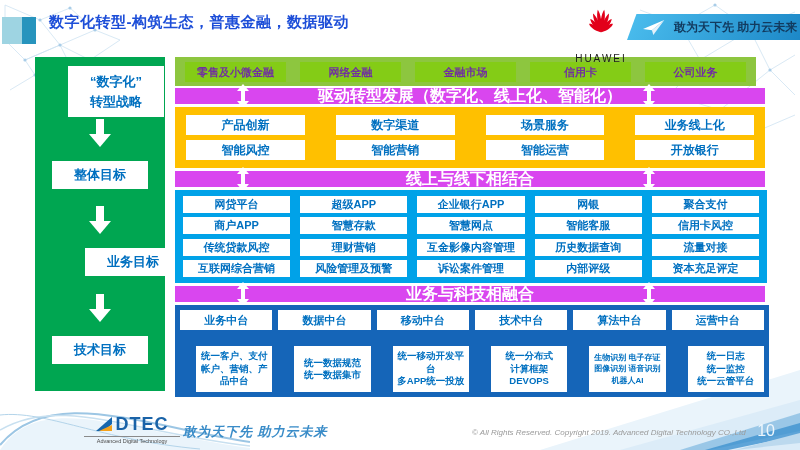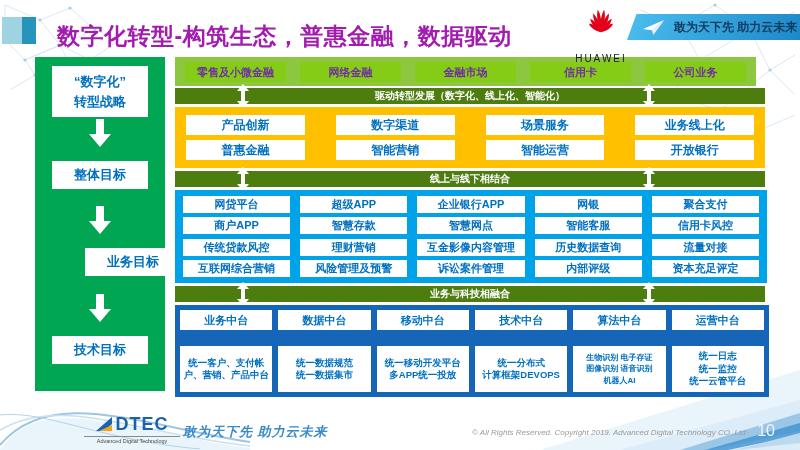--- a/index.html
+++ b/index.html
@@ -3,43 +3,43 @@
 <meta charset="utf-8">
 <style>
   html,body{margin:0;padding:0;}
   .slide{position:relative;width:800px;height:450px;background:#ffffff;overflow:hidden;
          font-family:"Liberation Sans","DejaVu Sans",sans-serif;}
   .decor{position:absolute;z-index:0;pointer-events:none;}
   
   .accent{position:absolute;left:2px;top:17px;width:38px;height:27px;z-index:2;}
   .accent .a1{position:absolute;left:0;top:0;width:26px;height:27px;background:#9ed4e2;}
   .accent .a2{position:absolute;left:20px;top:0;width:14px;height:27px;background:#2794bd;}
-  .page-title{position:absolute;left:47px;top:11px;margin:10px;font-size:23px;font-weight:700;color:#a21caf;z-index:2;letter-spacing:0.5px;}
+  .page-title{position:absolute;left:47px;top:11px;margin:2px;font-size:15px;font-weight:700;color:#1d4ed8;z-index:2;letter-spacing:0.5px;}
   .huawei{position:absolute;left:572px;top:3px;width:58px;text-align:center;z-index:2;}
   .huawei-word{font-size:10px;font-weight:400;letter-spacing:2px;color:#1a1a1a;margin-top:16px;}
   .top-banner{position:absolute;left:627px;top:14px;width:174px;height:26px;z-index:2;}
   .top-banner-bg{position:absolute;left:0;top:0;right:-6px;bottom:0;background:linear-gradient(100deg,#49bbec,#1b86c6);transform:skewX(-20deg);transform-origin:left bottom;}
   .top-banner-content{position:relative;display:flex;align-items:center;gap:9px;height:100%;padding-left:16px;}
   .top-banner-text{font-size:12px;font-weight:700;color:#123a5e;}
   
   .sidebar{position:absolute;left:35px;top:57px;width:130px;height:334px;background:#00A651;z-index:1;}
   .side-box{position:absolute;left:17px;width:96px;background:#fff;color:#0070C0;font-weight:700;font-size:13px;text-align:center;}
-  .ml{white-space:pre-line;}
+  .ml{white-space:pre-line;margin-left:16px;}
   .sb1{top:9px;padding:6px 0;line-height:1.5;}
   .sb2{top:104px;height:28px;line-height:28px;}
   .sb3{top:191px;height:28px;line-height:28px;margin-left:33px;}
   .sb4{top:279px;height:28px;line-height:28px;}
   .side-arrow{position:absolute;left:50%;transform:translateX(-50%);width:22px;}
   .sa1{top:62px;}.sa2{top:149px;}.sa3{top:237px;}
   .side-arrow .stem{width:8px;height:15px;background:#fff;margin:0 auto;}
   .side-arrow .tri{width:0;height:0;border-left:11px solid transparent;border-right:11px solid transparent;border-top:13px solid #fff;}
   
   .green-row{position:absolute;left:175px;top:57px;width:581px;height:29px;background:#8DC63F;display:flex;align-items:center;gap:14px;padding:0 10px;box-sizing:border-box;z-index:1;}
   .green-row .cell{flex:1;height:20px;line-height:20px;background:#84cc16;color:#7030A0;font-size:11px;font-weight:700;text-align:center;}
-  .gbanner{position:absolute;left:175px;width:590px;height:16px;background:#4d7c0f;color:#fff;font-size:10px;font-weight:700;text-align:center;line-height:16px;z-index:1;}
+  .gbanner{position:absolute;left:175px;width:590px;height:16px;background:#d946ef;color:#fff;font-size:16px;font-weight:700;text-align:center;line-height:16px;z-index:1;}
   .gb1{top:88px;}.gb2{top:171px;}.gb3{top:286px;}
   .varrow{position:absolute;top:-4px;width:12px;}
   .va-left{left:62px;}.va-right{left:468px;}
   .varrow .tu{width:0;height:0;border-left:6px solid transparent;border-right:6px solid transparent;border-bottom:7px solid #fff;margin:0 auto;}
   .varrow .st{width:4px;height:10px;background:#fff;margin:0 auto;}
   .varrow .td{width:0;height:0;border-left:6px solid transparent;border-right:6px solid transparent;border-top:7px solid #fff;margin:0 auto;}
   .yellow{position:absolute;left:175px;top:107px;width:590px;height:61px;background:#FFC000;display:flex;flex-direction:column;justify-content:space-evenly;padding:2px 11px;box-sizing:border-box;z-index:1;}
   .yrow{display:flex;gap:31px;}
   .yrow .cell{flex:1;height:20px;line-height:20px;background:#fff;color:#0070C0;font-weight:700;font-size:12px;text-align:center;}
   .blue{position:absolute;left:175px;top:190px;width:592px;height:93px;background:#00A2E8;display:flex;flex-direction:column;justify-content:space-evenly;padding:2px 8px;box-sizing:border-box;z-index:1;}
@@ -192,21 +192,21 @@
   </div>
 
   <div class="yellow">
     <div class="yrow">
       <div class="cell">产品创新</div>
       <div class="cell">数字渠道</div>
       <div class="cell">场景服务</div>
       <div class="cell">业务线上化</div>
     </div>
     <div class="yrow">
-      <div class="cell">普惠金融</div>
+      <div class="cell">智能风控</div>
       <div class="cell">智能营销</div>
       <div class="cell">智能运营</div>
       <div class="cell">开放银行</div>
     </div>
   </div>
 
   <div class="gbanner gb2">
     <span>线上与线下相结合</span>
     <div class="varrow va-left">
         <div class="tu"></div>

